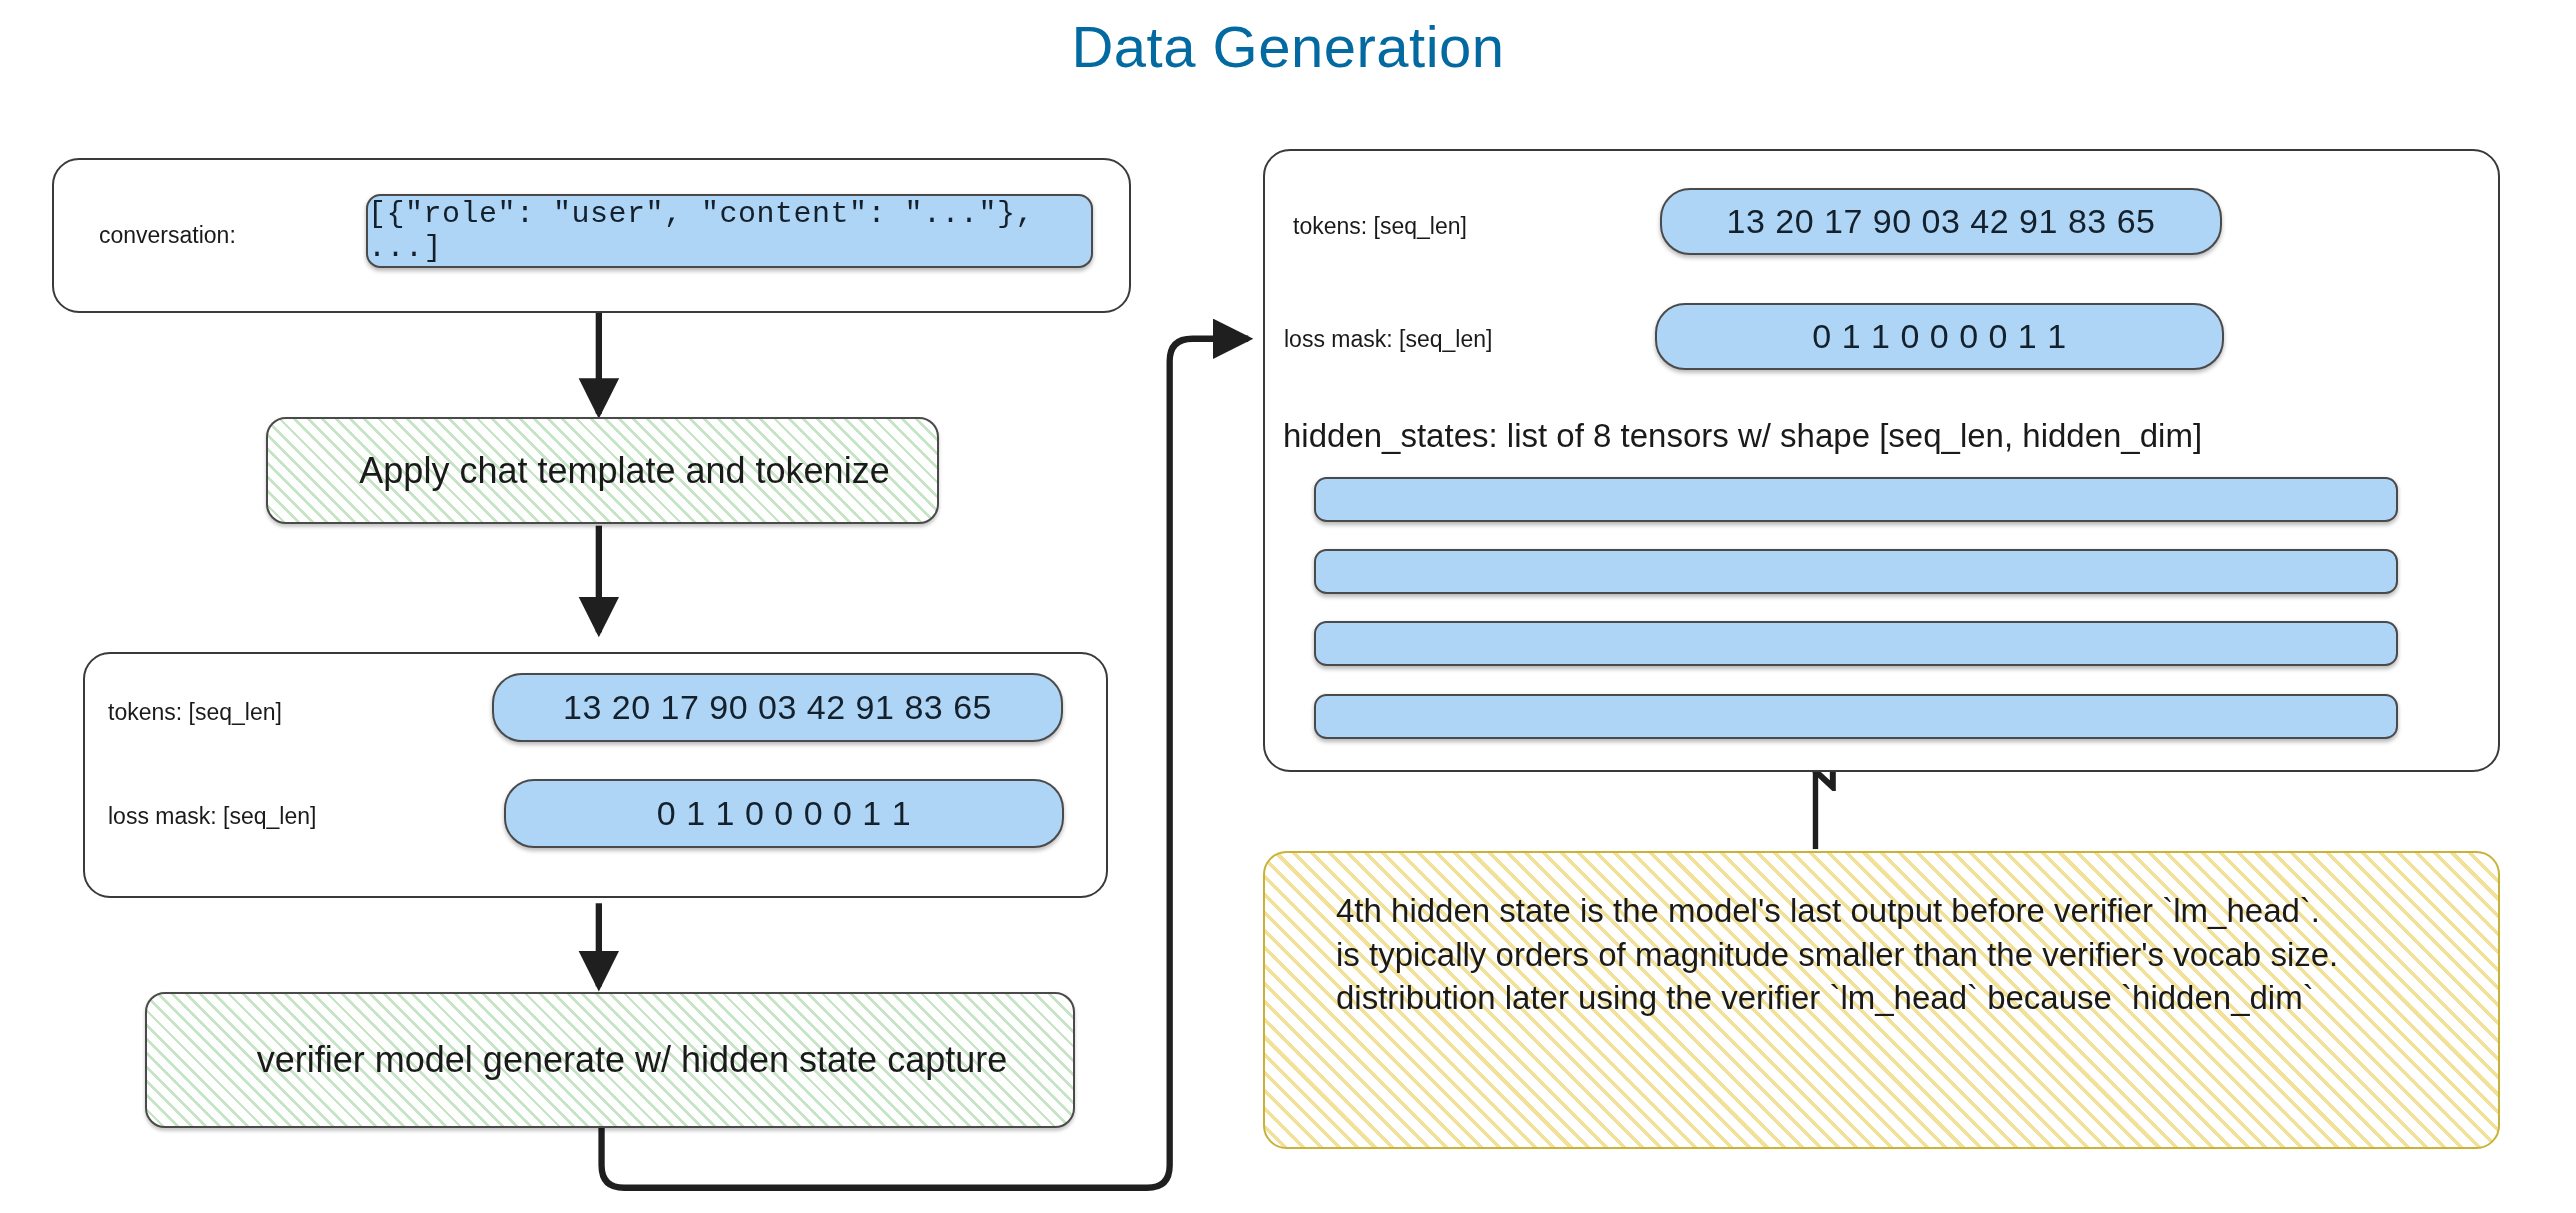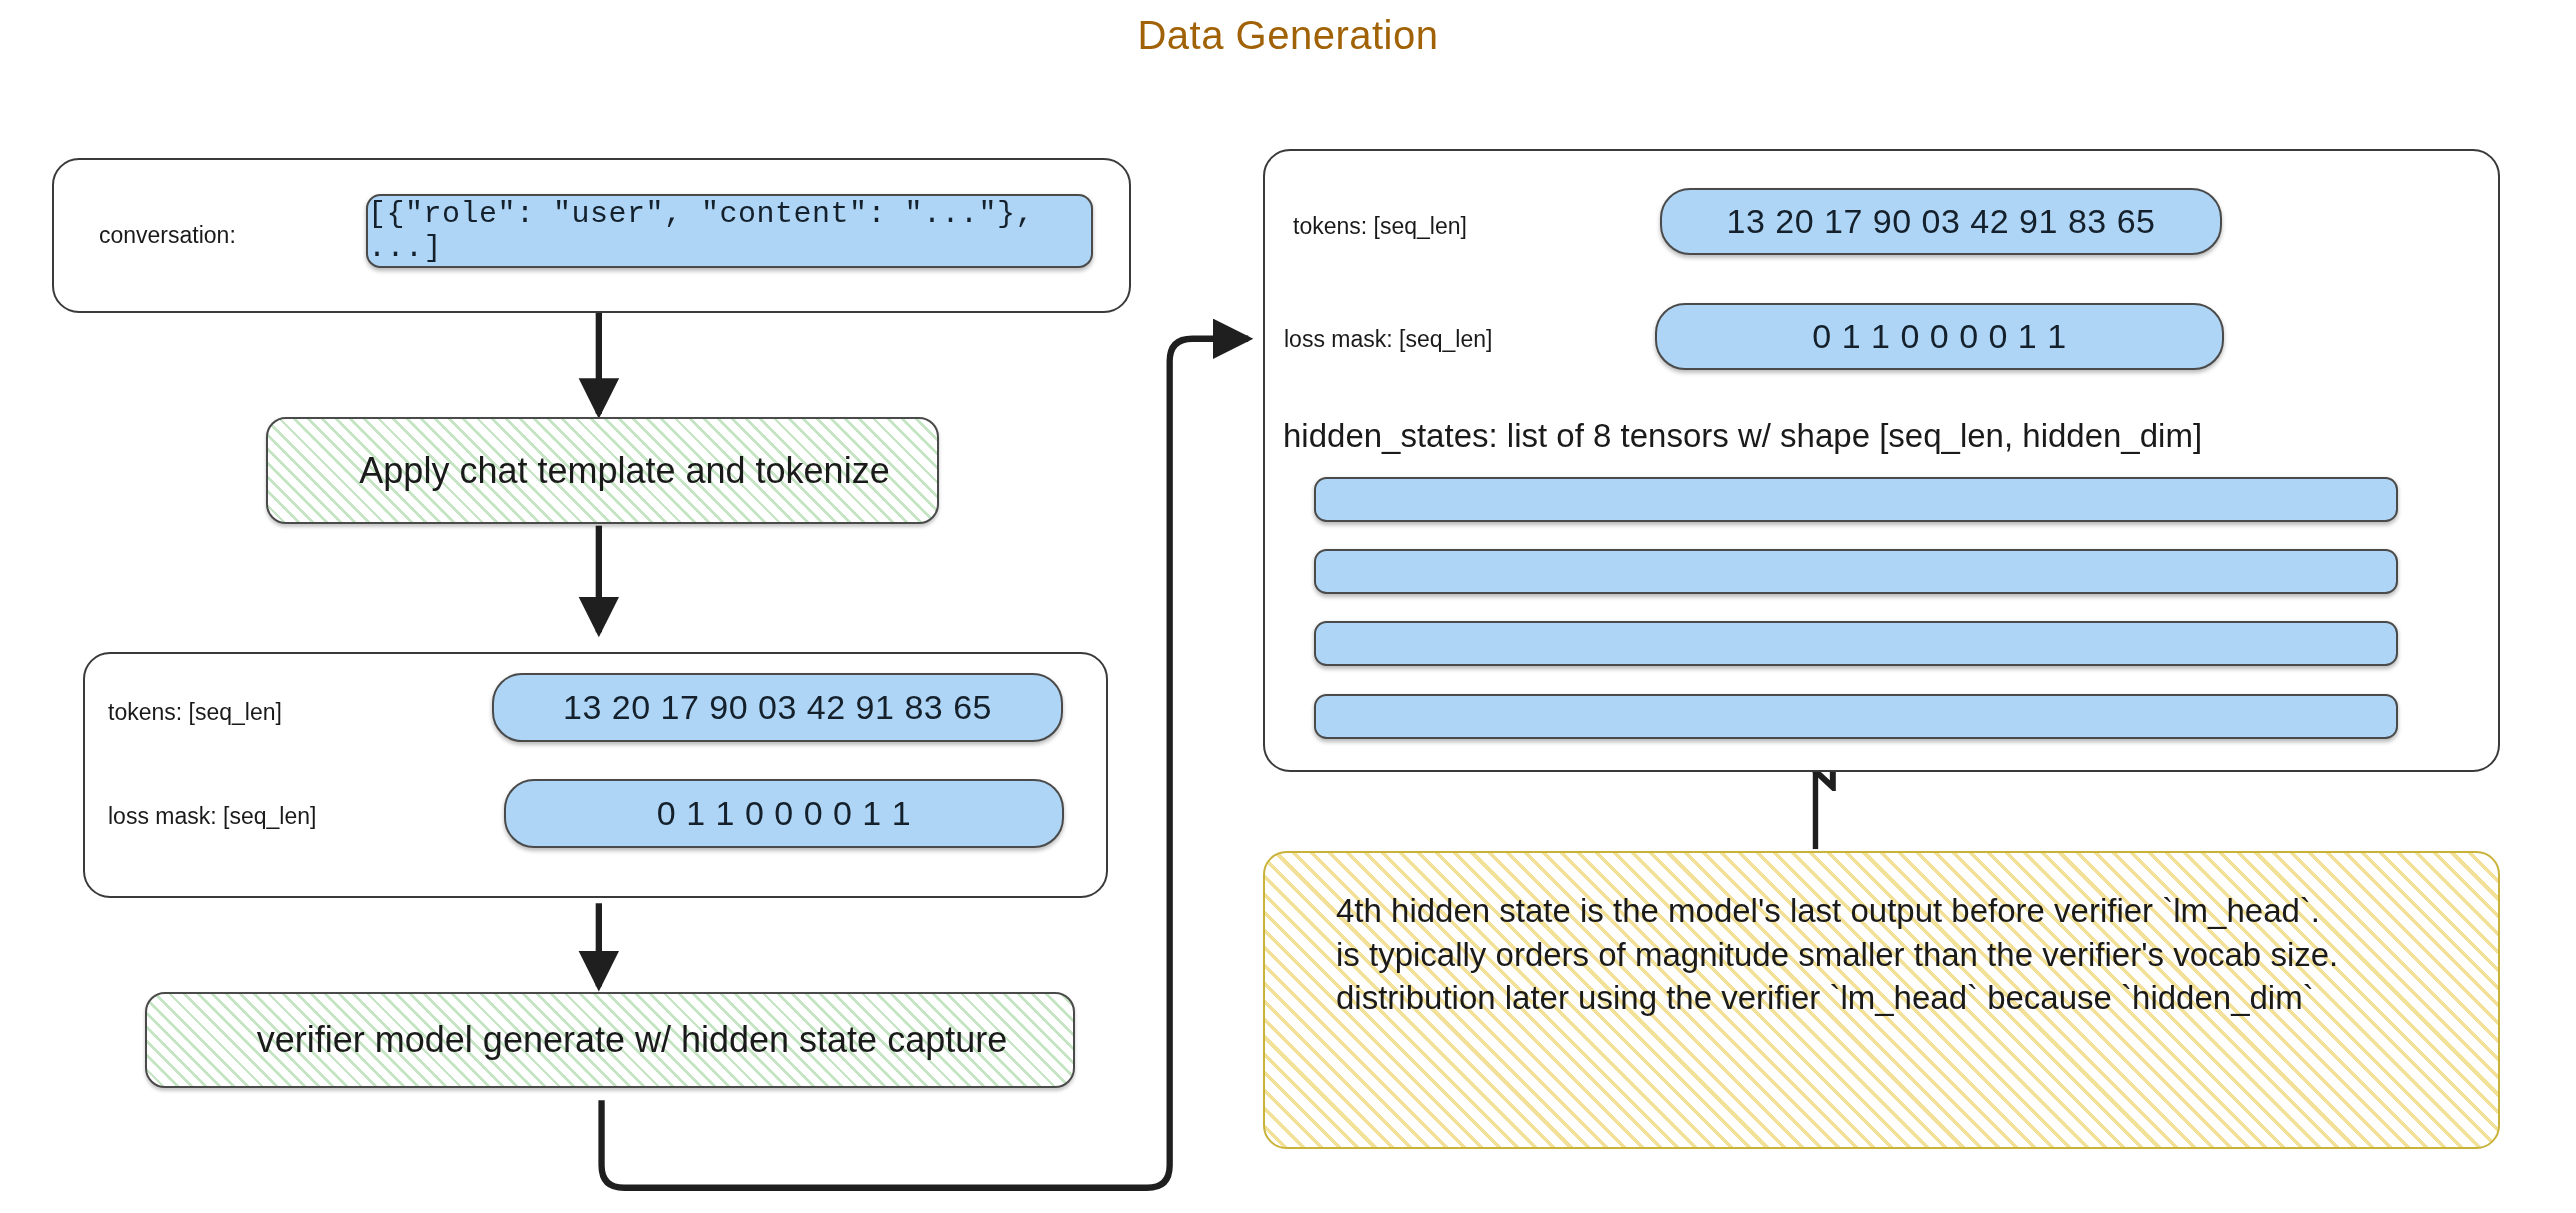--- a/index.html
+++ b/index.html
@@ -21,24 +21,24 @@
     overflow: hidden;
   }
 
   
   #diagram-title {
     position: absolute;
     left: 0;
     top: 12.6px;
     width: 2576px;
     text-align: center;
-    font-size: 40px;
+    font-size: 58px;
     font-weight: 400;
     letter-spacing: 0.5px;
-    color: #a16207;
+    color: #0369a1;
   }
 
   
   .rbox {
     position: absolute;
     box-sizing: border-box;
     border: 2.7px solid #3a3a3a;
     border-radius: 23.5px;
     background: #ffffff;
   }
@@ -179,21 +179,21 @@
   <div class="proc-box" style="left:266px; top:417px; width:673px; height:107px;">Apply chat template and tokenize</div>
 
   <div class="rbox group-box" style="left:83px; top:652px; width:1025px; height:246px;">
   </div>
   <div class="label" style="left:108px; top:691px;">tokens: [seq_len]</div>
   <div class="chip chip-nums" style="left:492px; top:673px; width:571px; height:69px;">13 20 17 90 03 42 91 83 65</div>
 
   <div class="label" style="left:108px; top:795px;">loss mask: [seq_len]</div>
   <div class="chip chip-nums" style="left:504px; top:779px; width:560px; height:69px;">0   1   1   0   0   0   0   1   1</div>
 
-  <div class="proc-box" style="left:145px; top:992px; width:930px; height:96px;">verifier model generate w/ hidden state capture</div>
+  <div class="proc-box" style="left:145px; top:992px; width:930px; height:136px;">verifier model generate w/ hidden state capture</div>
 
   <div class="rbox group-box" style="left:1263px; top:149px; width:1237px; height:623px;">
   </div>
 
   <div class="label" style="left:1293px; top:205px;">tokens: [seq_len]</div>
   <div class="chip chip-nums" style="left:1660px; top:188px; width:562px; height:67px;">13 20 17 90 03 42 91 83 65</div>
 
   <div class="label" style="left:1284px; top:318px;">loss mask: [seq_len]</div>
   <div class="chip chip-nums" style="left:1655px; top:303px; width:569px; height:67px;">0   1   1   0   0   0   0   1   1</div>
 

